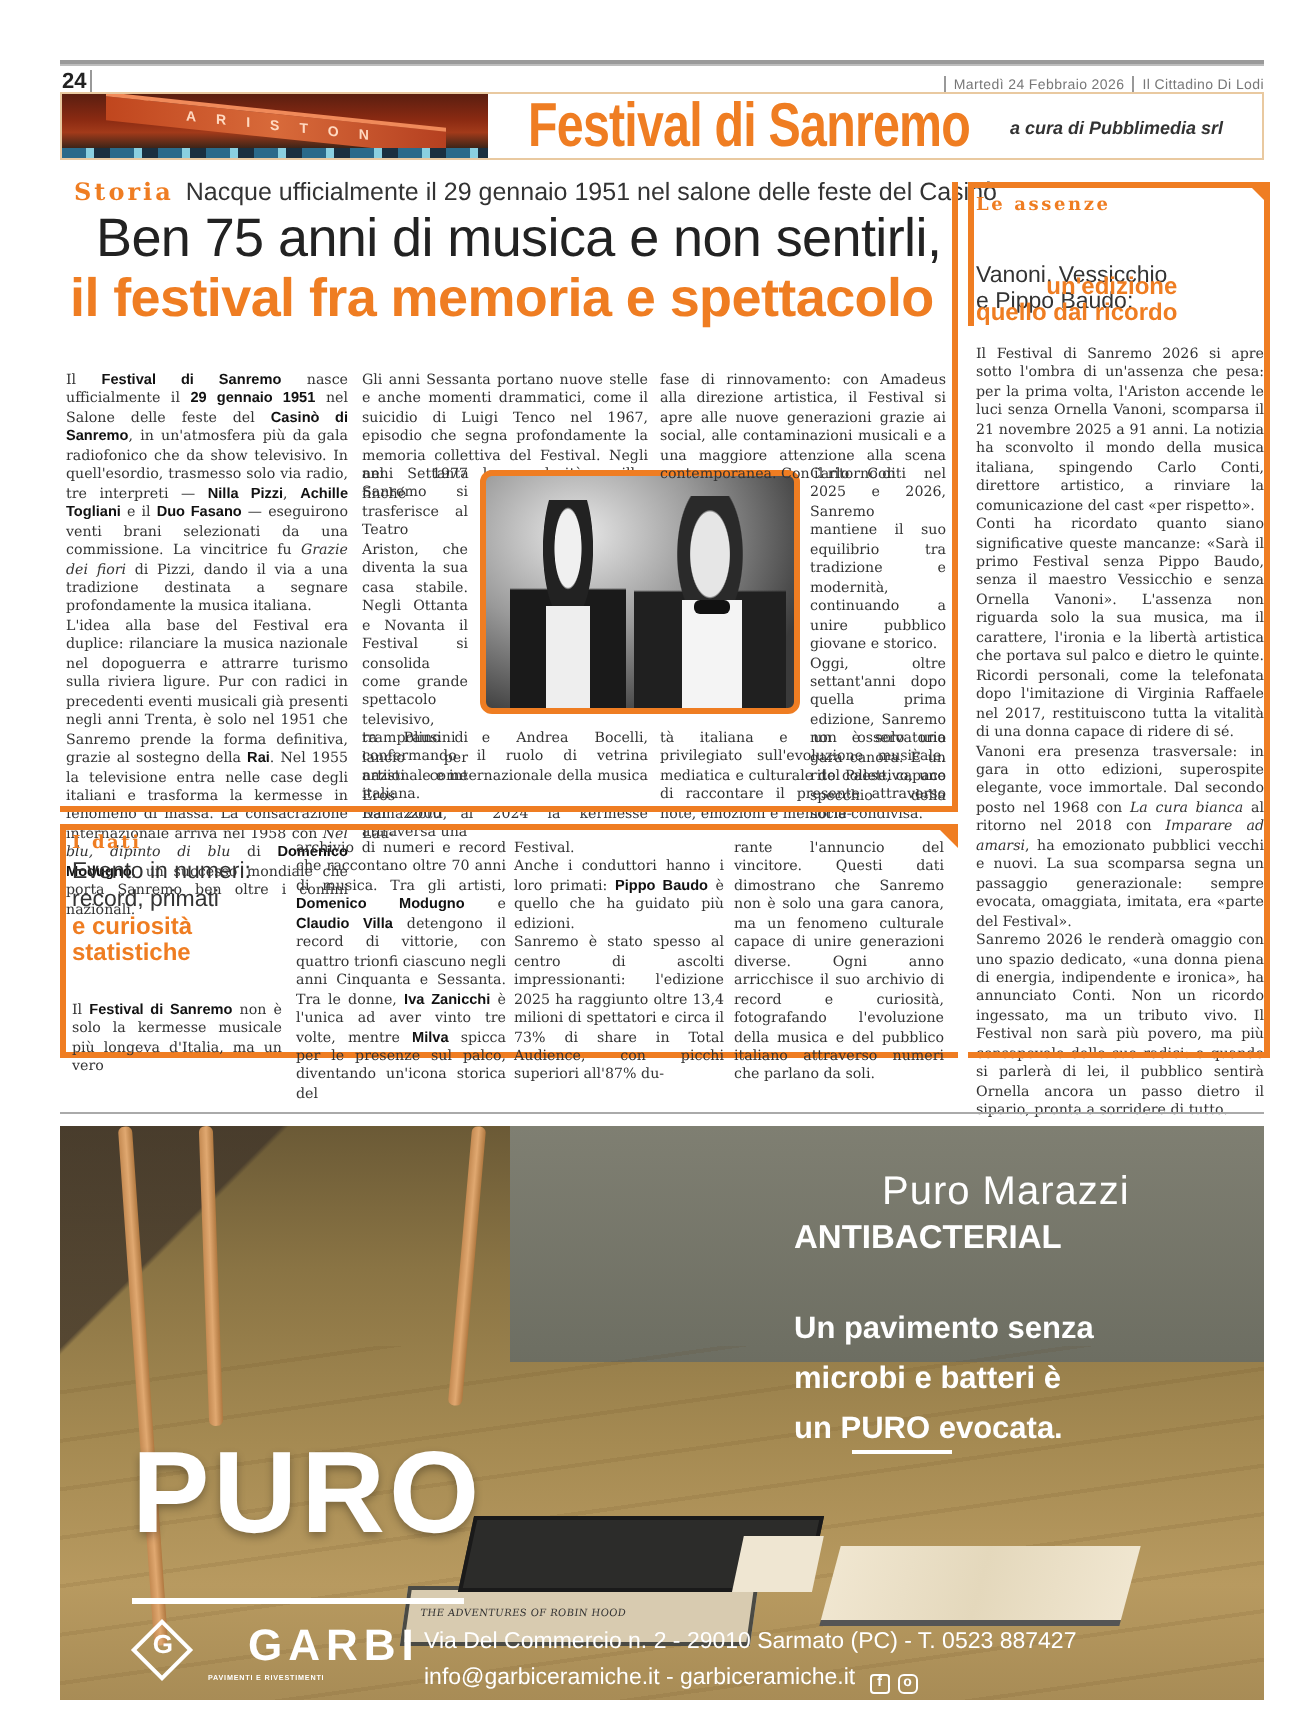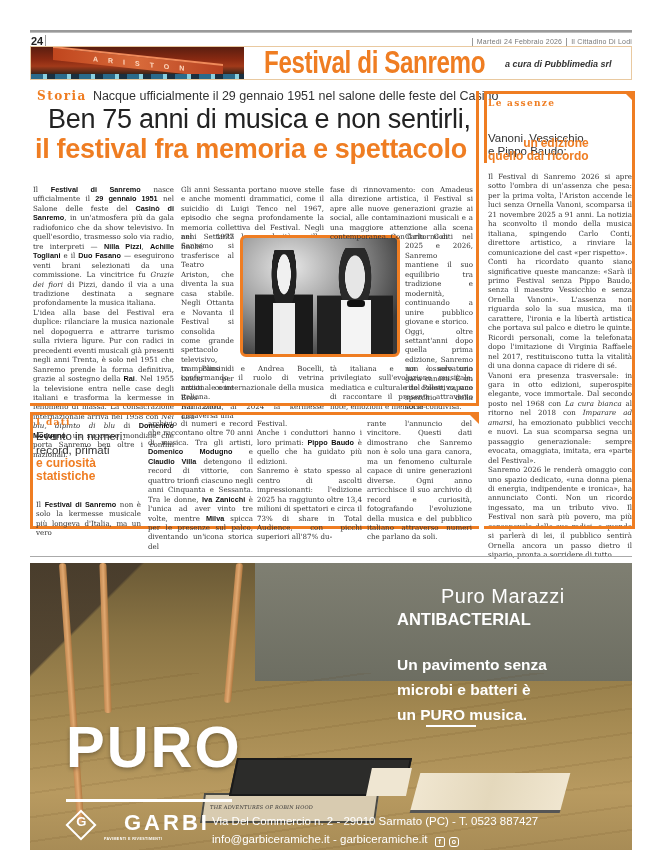--- a/index.html
+++ b/index.html
@@ -221,21 +221,21 @@
     </div>
   <div class="book2"></div>
   <div class="openbook"></div>
   <div class="puro">PURO</div>
   <div class="puro-line"></div>
   <div class="brand1">Puro Marazzi</div>
   <div class="brand2">ANTIBACTERIAL</div>
   <div class="slogan">
     <div>Un pavimento senza</div>
     <div>microbi e batteri è</div>
-    <div>un PURO musica.</div>
+    <div>un PURO evocata.</div>
   </div>
   <div class="slogan-ul"></div>
   <div class="garbi-logo">
       <span>G</span>
     </div>
   <div class="garbi">GARBI</div>
   <div class="garbi-sub">PAVIMENTI E RIVESTIMENTI</div>
   <div class="contact1">Via Del Commercio n. 2 - 29010 Sarmato (PC) - T. 0523 887427</div>
   <div class="contact2">
     <span>info@garbiceramiche.it - </span><b>garbiceramiche.it</b>

